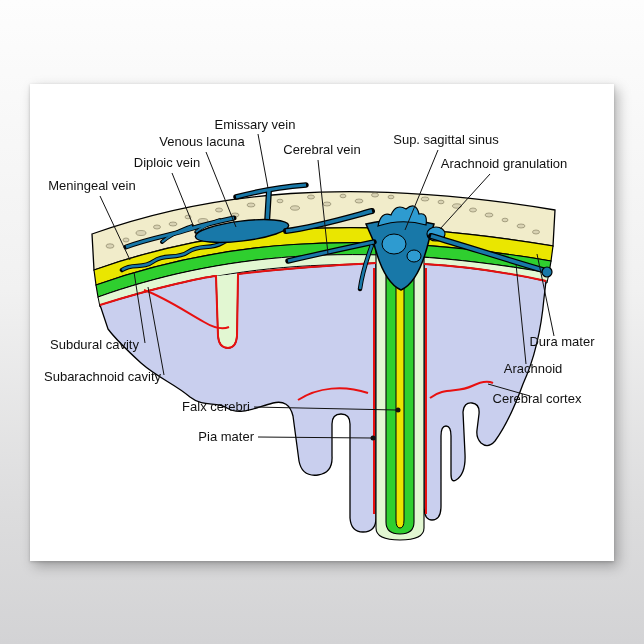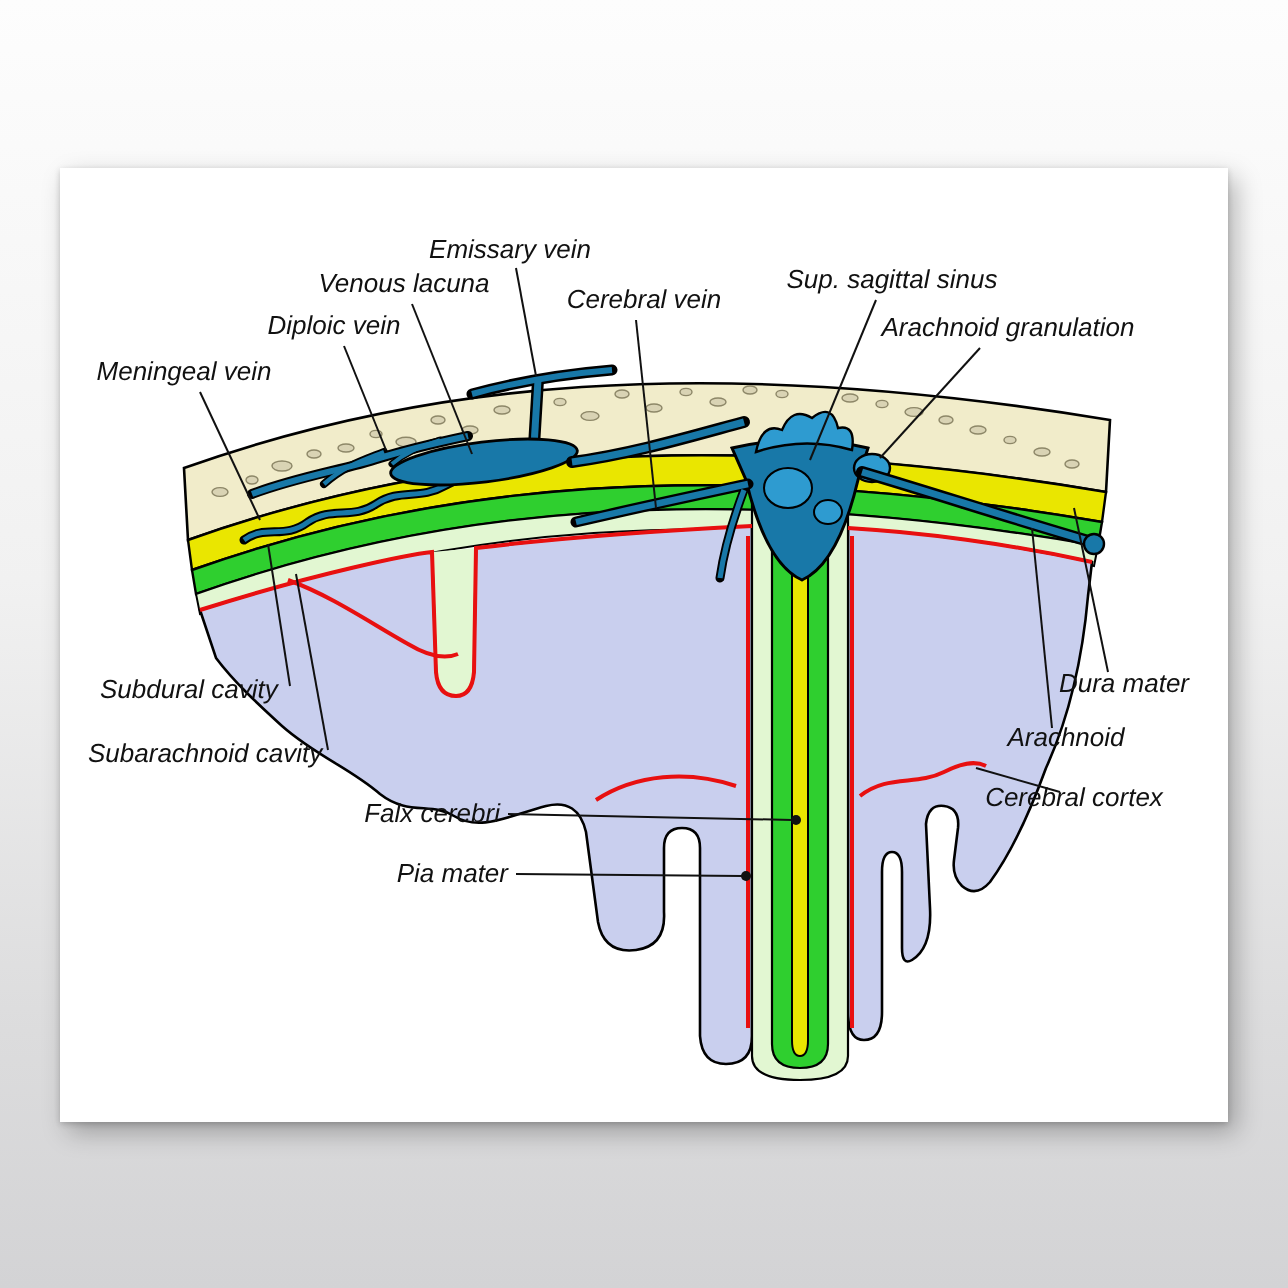--- a/index.html
+++ b/index.html
@@ -4,21 +4,20 @@
 <style>
   html,body{margin:0;padding:0;}
   body{
     width:644px;height:644px;position:relative;overflow:hidden;
     background:linear-gradient(180deg,#fdfdfd 0%,#f1f1f1 45%,#dcdcdd 80%,#d3d3d5 100%);
     font-family:"Liberation Sans", sans-serif;
   }
   .poster{
     position:absolute;left:30px;top:84px;width:584px;height:477px;background:#ffffff;
     box-shadow:4px 5px 12px rgba(0,0,0,.28), 0 1px 3px rgba(0,0,0,.18);
-    font-style:italic;
   }
   svg{display:block;}
   text{font-family:"Liberation Sans", sans-serif;font-size:13px;fill:#111;}
   .leader{stroke:#111;stroke-width:1;fill:none;}
   .outl{stroke:#000;fill:none;stroke-linecap:round;}
 </style>
 </head>
 <body>
 
 <div class="poster">

